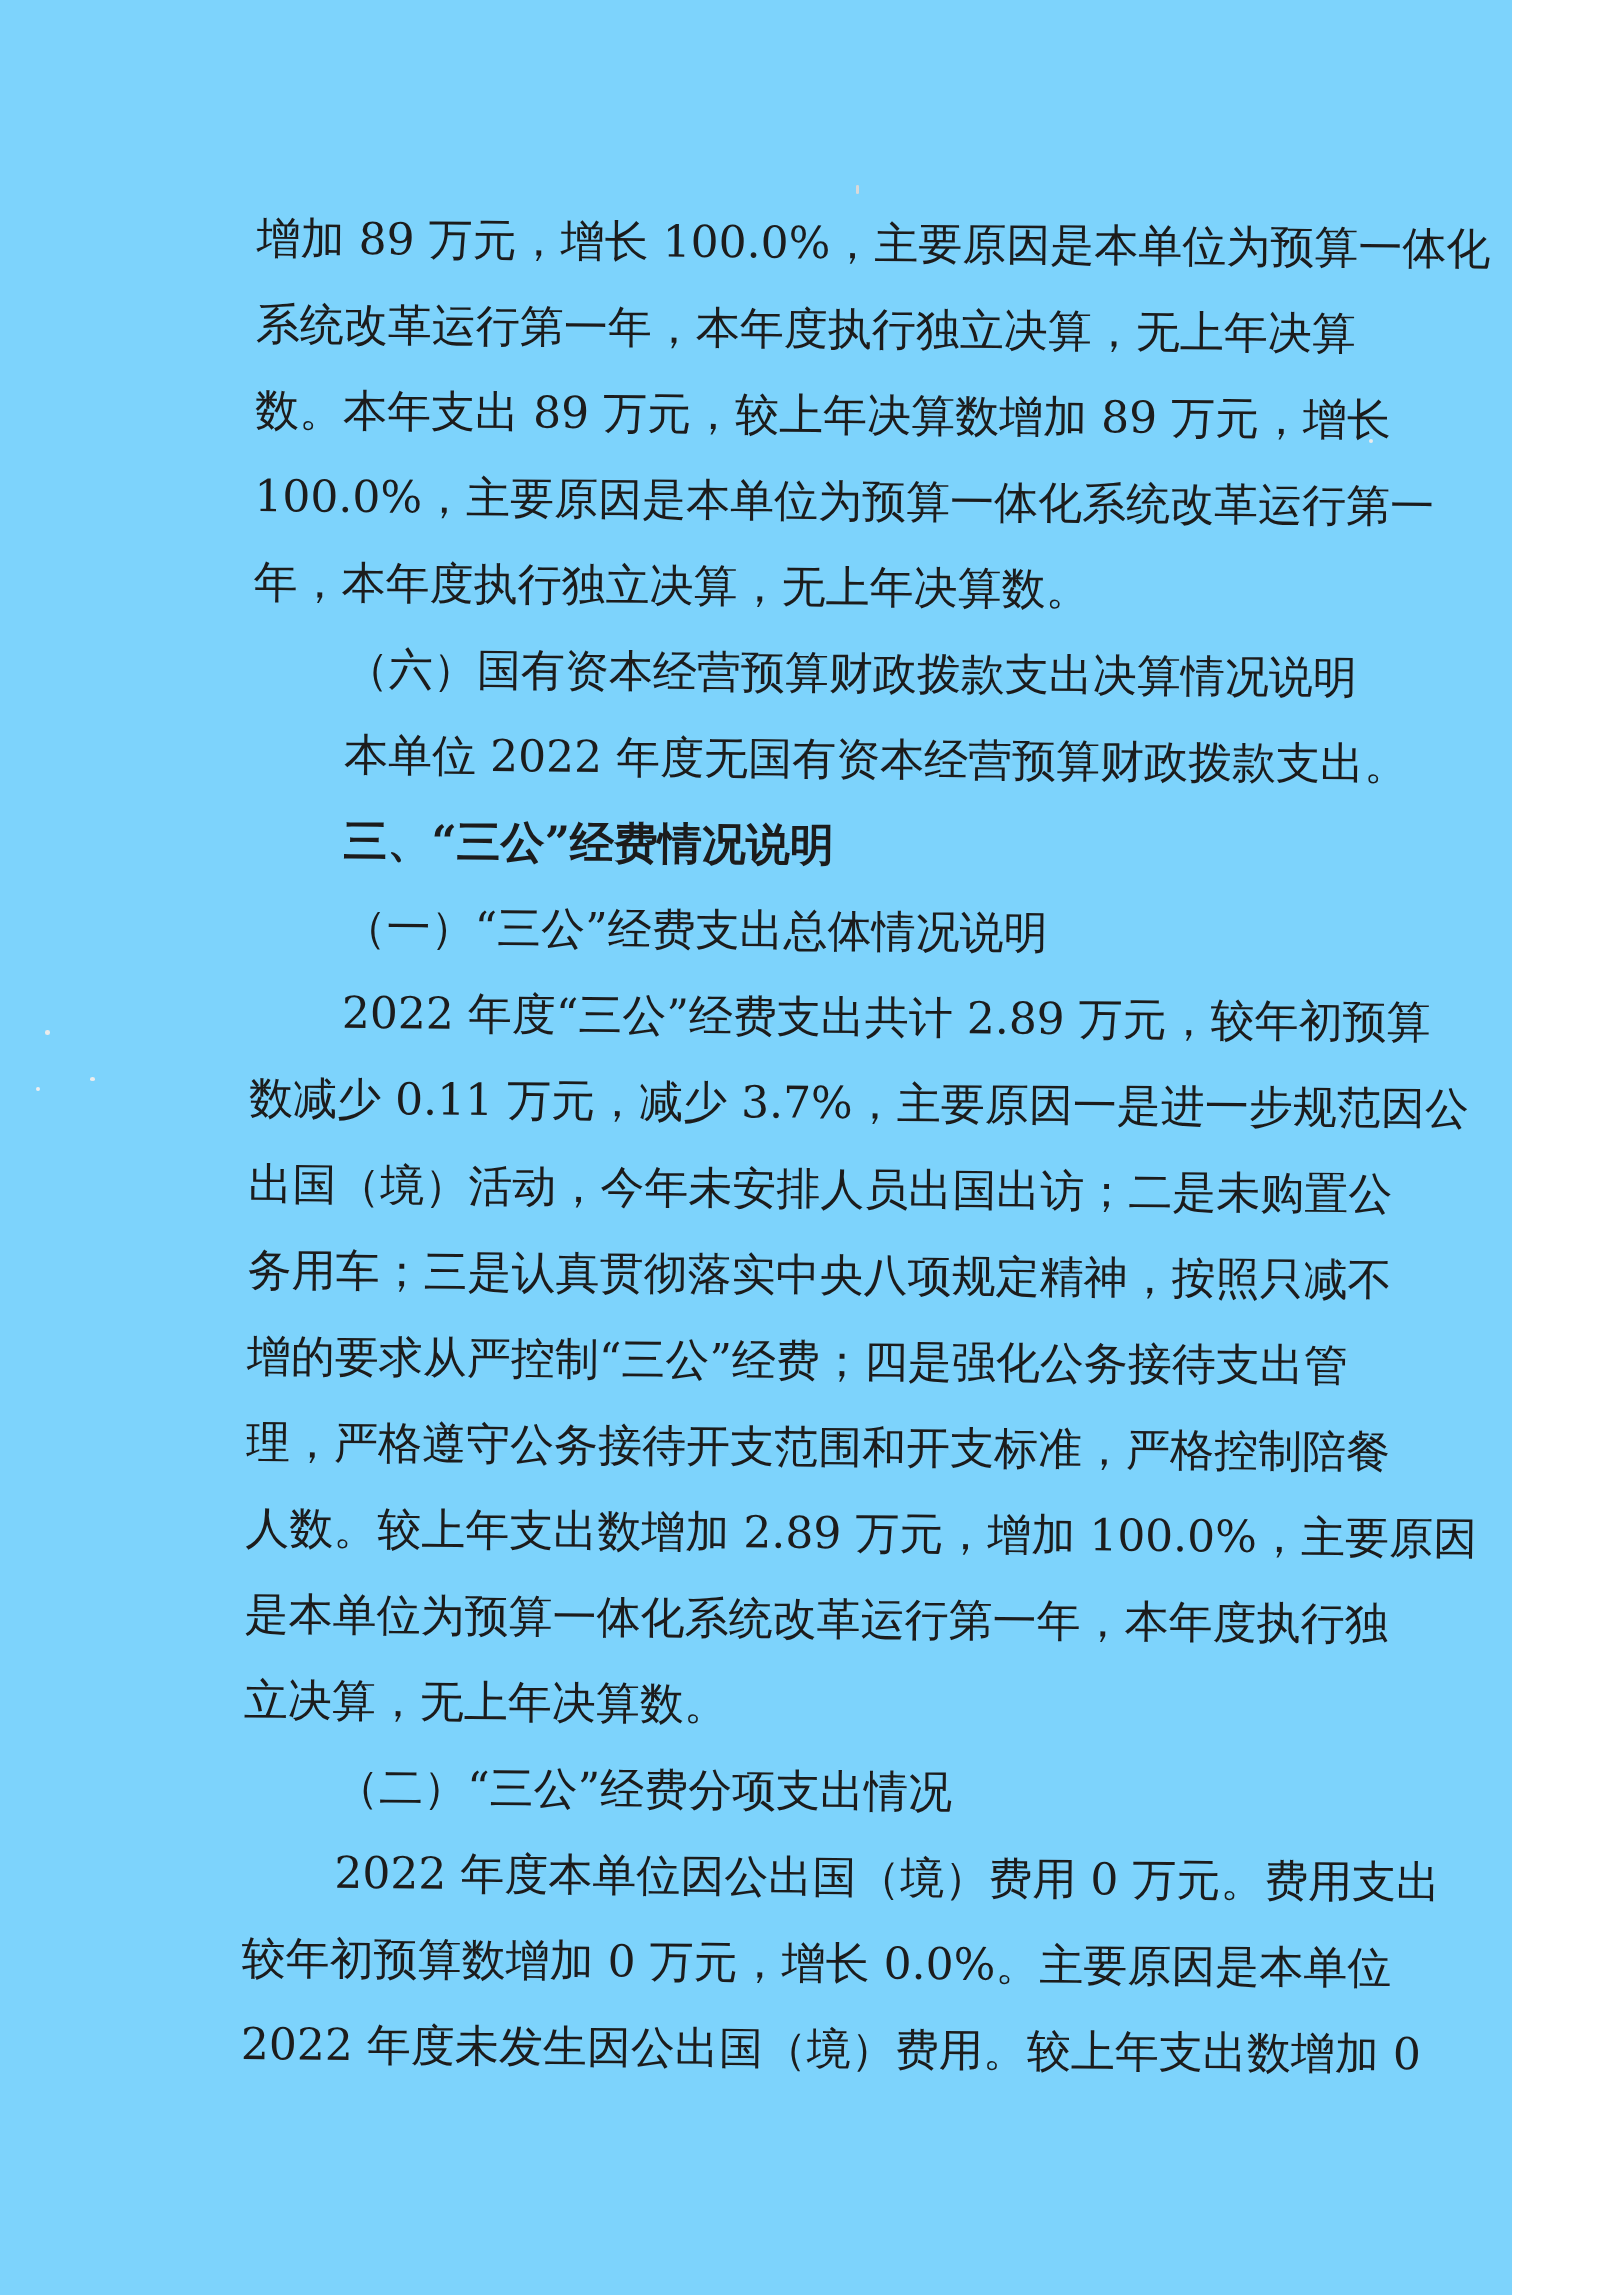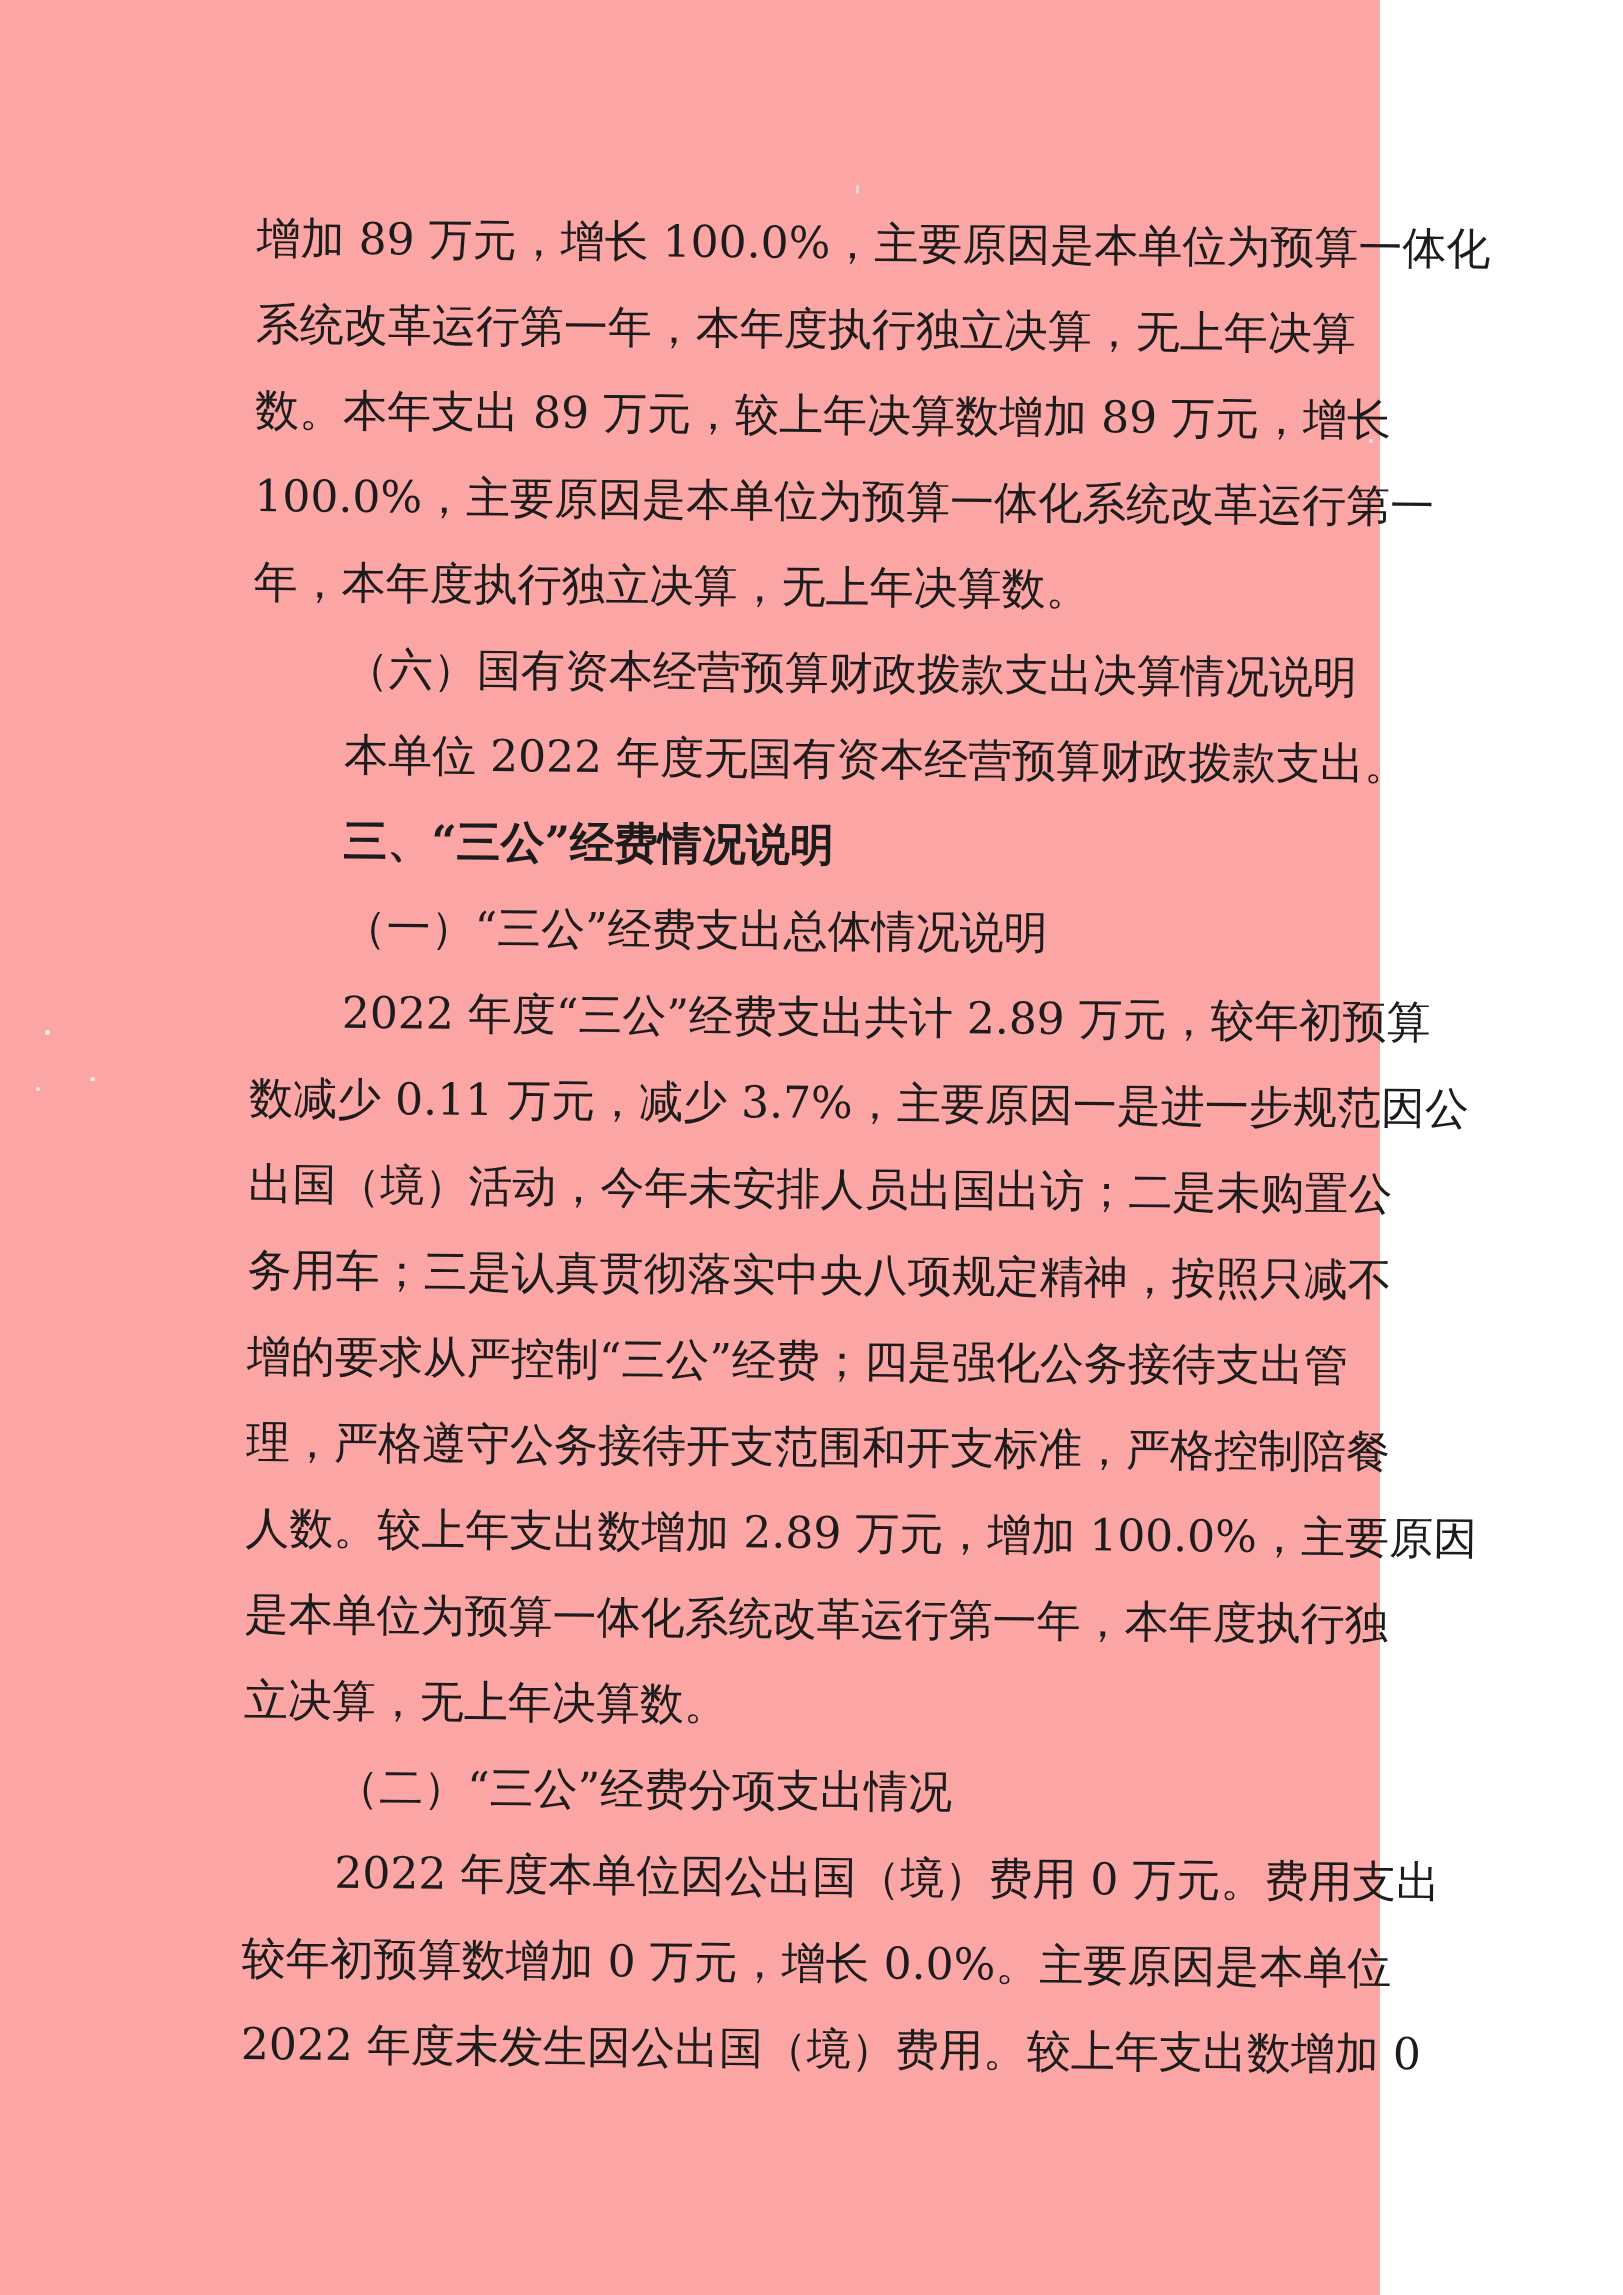--- a/index.html
+++ b/index.html
@@ -10,23 +10,23 @@
     width: 1623px;
     height: 2295px;
     background: #ffffff;
     position: relative;
     overflow: hidden;
     font-family: "DejaVu Serif", "Liberation Serif", serif;
   }
   .page {
     position: absolute;
     left: 0; top: 0;
-    width: 1380px;
+    width: 1512px;
     height: 2295px;
-    background: #fca5a5;
+    background: #7dd3fc;
   }
   .text-block {
     position: absolute;
     left: 257px;
     top: 195px;
     width: 1178px;
     color: #1c1c1c;
     font-size: 44px;
     line-height: 86px;
     transform: rotate(0.5deg);

